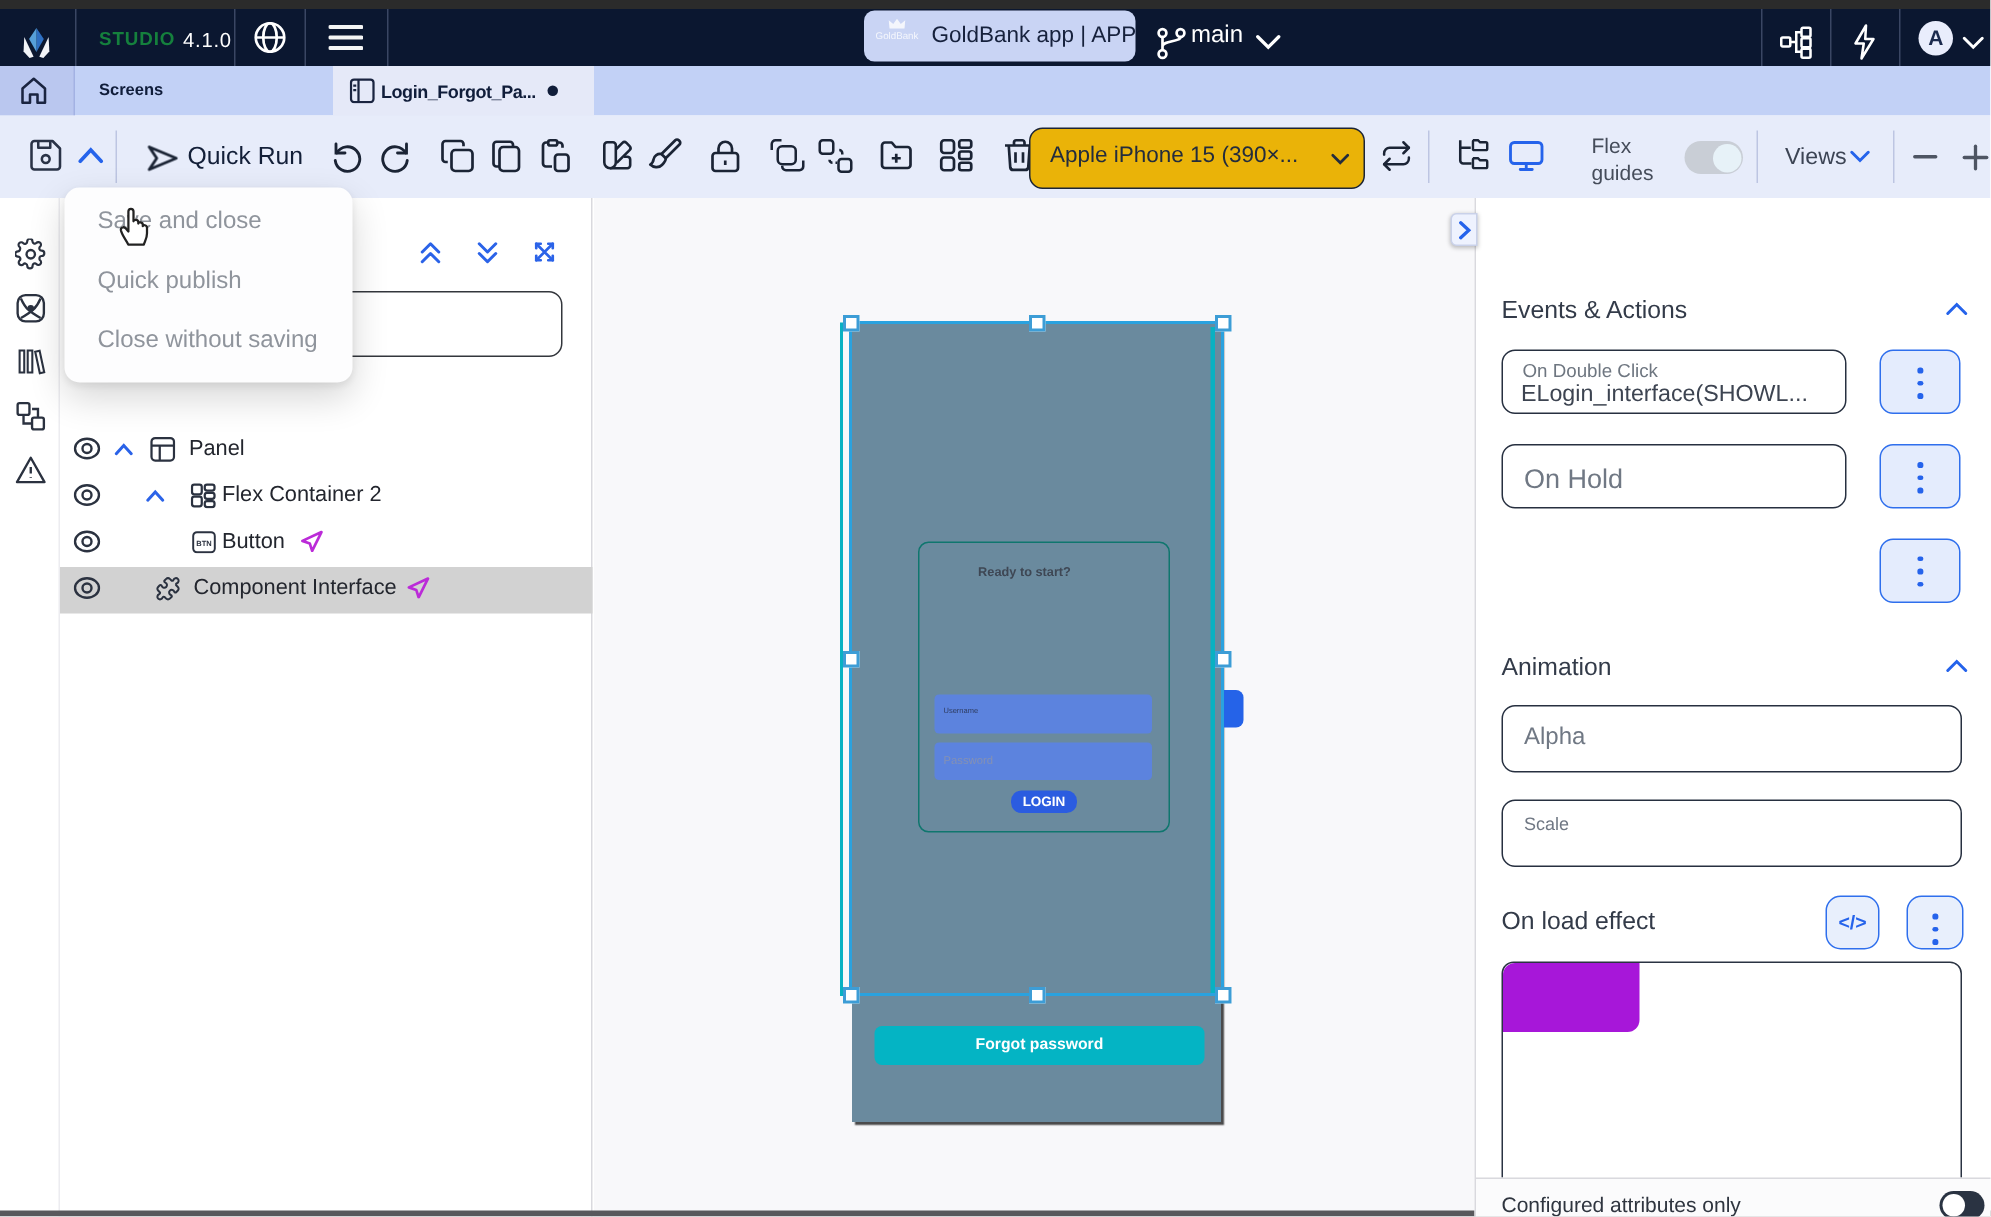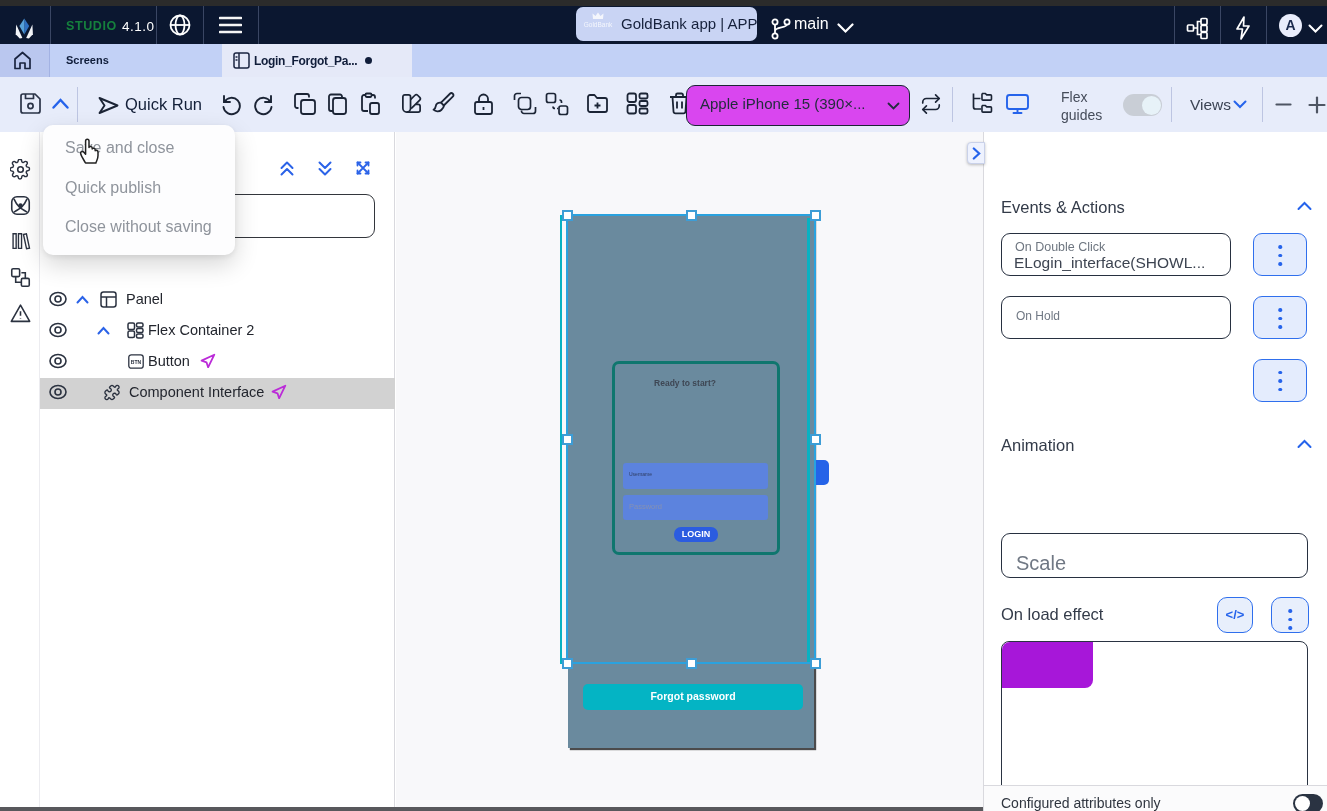--- a/index.html
+++ b/index.html
@@ -17,47 +17,47 @@
 #pill { left:576px; top:1px; width:181px; height:34px; background:#c9d4f4; border-radius:7px; }
 #pill .lg { position:absolute; left:5px; top:5px; width:34px; height:24px; color:#fff; font-size:6.5px; text-align:center; opacity:.8; line-height:1.5; }
 #pill .tx { position:absolute; left:45px; top:8px; color:#16213c; font-size:15px; font-weight:normal; white-space:nowrap; }
 #mainlbl { left:794px; top:9px; color:#fff; font-size:16px; }
 #avatar { left:1279px; top:8px; width:23px; height:23px; border-radius:50%; background:#e9edfc; color:#1b2a4e; font-size:14px; font-weight:bold; text-align:center; line-height:23px; }
 
 
 #tabrow { left:0; top:44px; width:1327px; height:33px; background:#c2d1f6; }
 #hometab { position:absolute; left:0; top:0; width:50px; height:33px; background:#bac7ef; border-right:1px solid #a3b2e3; }
 #screens { position:absolute; left:66px; top:10px; font-size:11px; font-weight:bold; color:#101d3a; }
-#activetab { position:absolute; left:222px; top:0; width:190px; height:33px; background:#e5e9f8; }
+#activetab { position:absolute; left:222px; top:0; width:174px; height:33px; background:#e5e9f8; }
 #activetab .t { position:absolute; left:32px; top:10px; font-size:12px; font-weight:bold; color:#101d3a; letter-spacing:-0.3px; }
 #activetab .dot { position:absolute; left:143px; top:13px; width:7px; height:7px; border-radius:50%; background:#101d3a; }
 
 
 #toolbar { left:0; top:77px; width:1327px; height:55px; background:#e7ecfa; }
 .bsep { position:absolute; top:10px; width:1px; height:35px; background:#bdc5e2; }
 #qr { position:absolute; left:125px; top:18px; font-size:16.5px; color:#131f38; }
-#devpill { position:absolute; left:686px; top:8px; width:224px; height:41px; background:#d946ef; border:1.6px solid #1c2536; border-radius:9px; }
+#devpill { position:absolute; left:686px; top:8px; width:224px; height:41px; background:#eab308; border:1.6px solid #1c2536; border-radius:9px; }
 #devpill .t { position:absolute; left:13px; top:9px; font-size:15px; color:#232c3d; }
 #flexg { position:absolute; left:1061px; top:11px; font-size:14px; color:#454c5a; line-height:18px; }
 #toggle1 { position:absolute; left:1123px; top:17px; width:39px; height:22px; background:#c9ced6; border-radius:11px; }
 #toggle1 .k { position:absolute; right:1.5px; top:1.5px; width:19px; height:19px; border-radius:50%; background:#e7f2f8; }
 #views { position:absolute; left:1190px; top:19px; font-size:15.5px; color:#3c4454; }
 
 
 #sidebar { left:0; top:132px; width:40px; height:679px; background:#fff; border-right:1px solid #ececf0; }
 #leftpanel { left:40px; top:132px; width:355px; height:679px; background:#fff; border-right:1px solid #d9d9de; }
 #searchbox { position:absolute; left:17px; top:62px; width:318px; height:44px; border:1.5px solid #33363c; border-radius:9px; background:#fff; }
 .treerow { position:absolute; left:0; width:355px; height:31px; }
 .treerow .lbl { position:absolute; top:7px; font-size:14.5px; color:#23262e; }
 #hl { position:absolute; left:0; top:246px; width:355px; height:31px; background:#d2d2d2; }
 
 
 #canvas { left:396px; top:132px; width:587px; height:679px; background:#f8f8fa; }
 #phone { position:absolute; left:172px; top:84px; width:246px; height:532px; background:#6a8a9e; box-shadow:2px 2px 1px rgba(45,45,45,.85); }
-#card { position:absolute; left:216px; top:229px; width:168px; height:194px; border:3px solid #0f766e; border-radius:7px; }
+#card { position:absolute; left:216px; top:229px; width:168px; height:194px; border:1px solid #0f766e; border-radius:7px; }
 #card .ttl { position:absolute; left:0; top:14px; width:140px; text-align:center; font-size:8.5px; font-weight:bold; color:#3e4754; }
 .pinput { position:absolute; left:227px; width:145px; background:#5c83de; border-radius:3px; }
 #user { top:331px; height:26px; }
 #user .ph { position:absolute; left:6px; top:8px; font-size:5px; color:#2e3c61; }
 #pass { top:363px; height:25px; }
 #pass .ph { position:absolute; left:6px; top:7px; font-size:7.5px; color:#8591b3; }
 #loginbtn { position:absolute; left:278px; top:395px; width:44px; height:15px; background:#2b5ce0; border-radius:7px; color:#fff; font-size:9px; font-weight:bold; text-align:center; line-height:15px; }
 #forgot { position:absolute; left:187px; top:552px; width:220px; height:26px; background:#04b4c4; border-radius:5px; color:#fff; font-size:10.5px; font-weight:bold; text-align:center; line-height:25px; }
 #tealL { position:absolute; left:163.5px; top:83px; width:2.5px; height:449px; background:#09b1c2; }
 #tealR { position:absolute; left:411px; top:86px; width:3px; height:445px; background:#09b1c2; }
@@ -71,21 +71,21 @@
 #collapsebtn { position:absolute; left:-17px; top:10px; width:18px; height:22px; background:#eef2fe; border:1px solid #c9d1e9; border-radius:4px 0 0 4px; box-shadow:0 1px 3px rgba(0,0,0,.25); }
 #tabs { position:absolute; left:0; top:0; width:344px; height:41px; }
 #tabs .d { position:absolute; left:62px; top:11px; font-size:17px; color:#2b3442; }
 #tabs .a { position:absolute; left:235px; top:11px; font-size:17px; color:#2563eb; }
 #tabs .gline { position:absolute; left:0; top:38px; width:344px; height:2px; background:#cfcfd4; }
 #tabs .bline { position:absolute; left:174px; top:37px; width:170px; height:3.5px; background:#2563eb; }
 .sechead { position:absolute; left:17px; font-size:16.5px; color:#333b49; }
 .rfield { position:absolute; left:17px; width:230px; height:43px; border:1.6px solid #273040; border-radius:9px; }
 .rbtn { position:absolute; left:269px; width:54px; height:43px; background:#e4ecfd; border:1.6px solid #2f6fed; border-radius:9px; }
 .rfield2 { position:absolute; left:17px; width:307px; height:45px; border:1.6px solid #273040; border-radius:9px; }
-.ph15 { position:absolute; left:14px; font-size:12px; color:#707884; }
+.ph15 { position:absolute; left:14px; font-size:18px; color:#707884; }
 #bigbox { position:absolute; left:17px; top:509px; width:307px; height:160px; border:1px solid #2a3342; border-radius:8px; }
 #purple { position:absolute; left:0px; top:0px; width:91px; height:46px; background:#a717d9; border-radius:8px 0 8px 0; }
 #botstrip { position:absolute; left:0; top:653px; width:344px; height:26px; background:#fbfbfc; border-top:1px solid #d9d9de; }
 #botstrip .t { position:absolute; left:17px; top:9px; font-size:14px; color:#2f353f; }
 #toggle2 { position:absolute; left:309px; top:8px; width:30px; height:19px; background:#2a3342; border-radius:10px; }
 #toggle2 .k { position:absolute; left:2px; top:2px; width:15px; height:15px; border-radius:50%; background:#fff; }
 
 
 #menu { left:43px; top:125px; width:192px; height:130px; background:#fdfdfe; border-radius:10px; box-shadow:0 10px 24px rgba(0,0,0,.16), 0 2px 6px rgba(0,0,0,.08); }
 #menu .mi { position:absolute; left:22px; font-size:16px; color:#8f949c; }
@@ -446,22 +446,25 @@
           <i style="position:absolute;left:0;top:0;width:3.5px;height:3.5px;border-radius:50%;background:#2563eb"></i>
           <i style="position:absolute;left:0;top:8.5px;width:3.5px;height:3.5px;border-radius:50%;background:#2563eb"></i>
           <i style="position:absolute;left:0;top:17px;width:3.5px;height:3.5px;border-radius:50%;background:#2563eb"></i>
         </span>
       </div>
 
     <div class="sechead" style="top:304px">Animation</div>
     <svg class="abs" style="left:313px;top:307px" width="15" height="10" viewBox="0 0 15 10" fill="none" stroke="#2563eb" stroke-width="2" stroke-linecap="round">
         <path d="M1.5 8 L7.5 2 L13.5 8"></path>
       </svg>
+    <div class="rfield2" style="top:338px">
+        <div class="ph15" style="top:12px;font-size:16px">Alpha</div>
+      </div>
     <div class="rfield2" style="top:401px">
-        <div class="ph15" style="top:18px;font-size:20px">Scale</div>
+        <div class="ph15" style="top:8px;font-size:12px">Scale</div>
       </div>
 
     <div class="sechead" style="top:473px">On load effect</div>
     <div style="position:absolute;left:233px;top:465px;width:36px;height:36px;background:#e8effc;border:1.4px solid #2f6fed;border-radius:10px;color:#2563eb;font-size:13px;font-weight:bold;text-align:center;line-height:34px">&lt;/&gt;</div>
     <div style="position:absolute;left:287px;top:465px;width:38px;height:36px;background:#e8effc;border:1.4px solid #2f6fed;border-radius:10px">
         <span class="dots" style="position: absolute; left: 50%; top: 11px; transform: translateX(-50%); width: 3.5px; height: 21px;">
           <i style="position:absolute;left:0;top:0;width:3.5px;height:3.5px;border-radius:50%;background:#2563eb"></i>
           <i style="position:absolute;left:0;top:8.5px;width:3.5px;height:3.5px;border-radius:50%;background:#2563eb"></i>
           <i style="position:absolute;left:0;top:17px;width:3.5px;height:3.5px;border-radius:50%;background:#2563eb"></i>
         </span>

